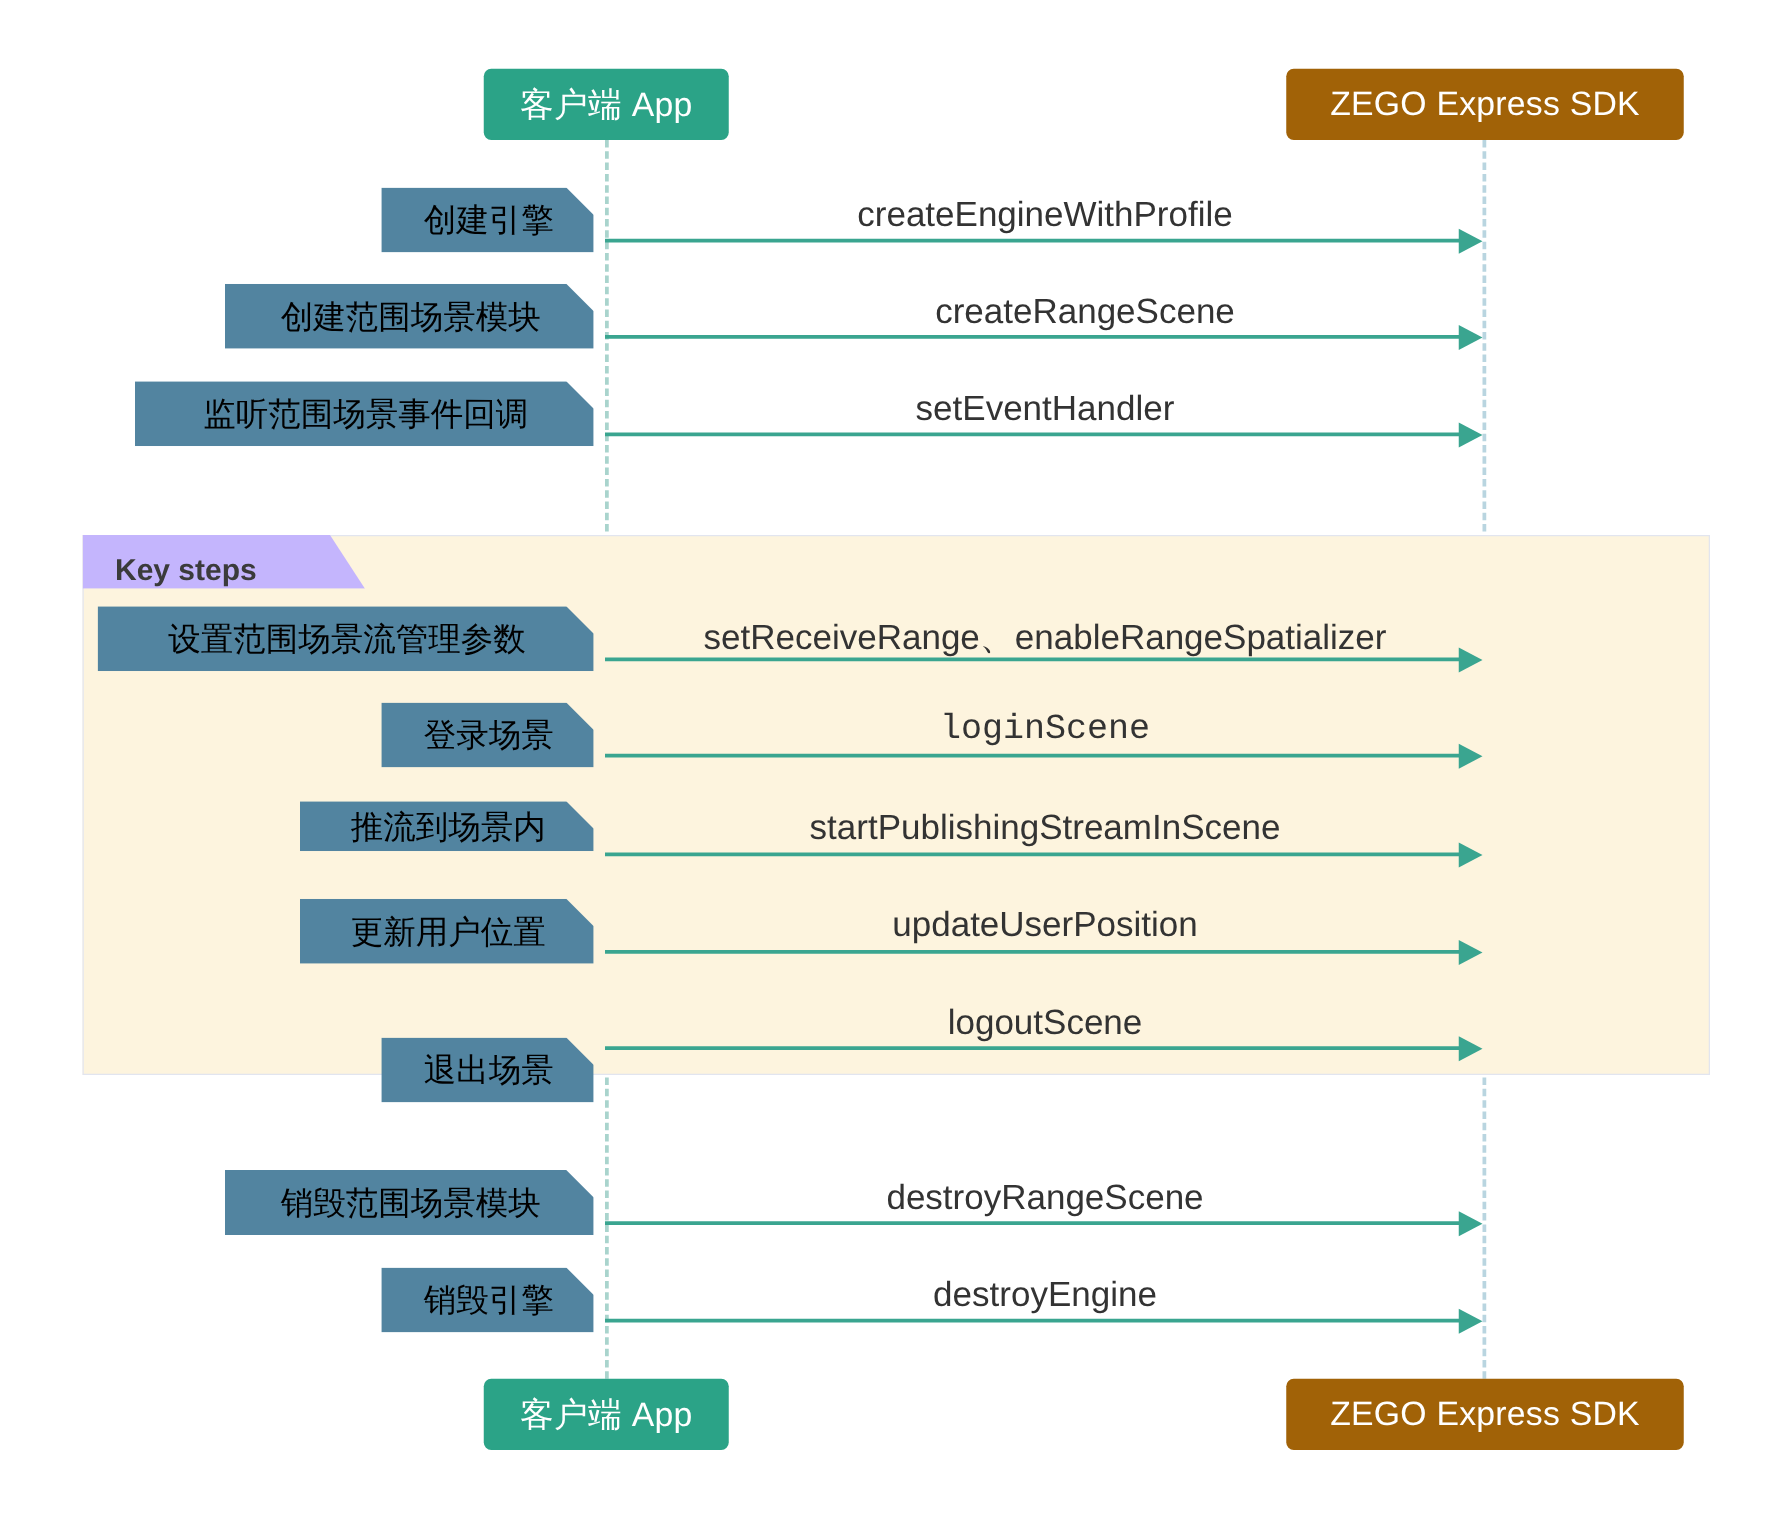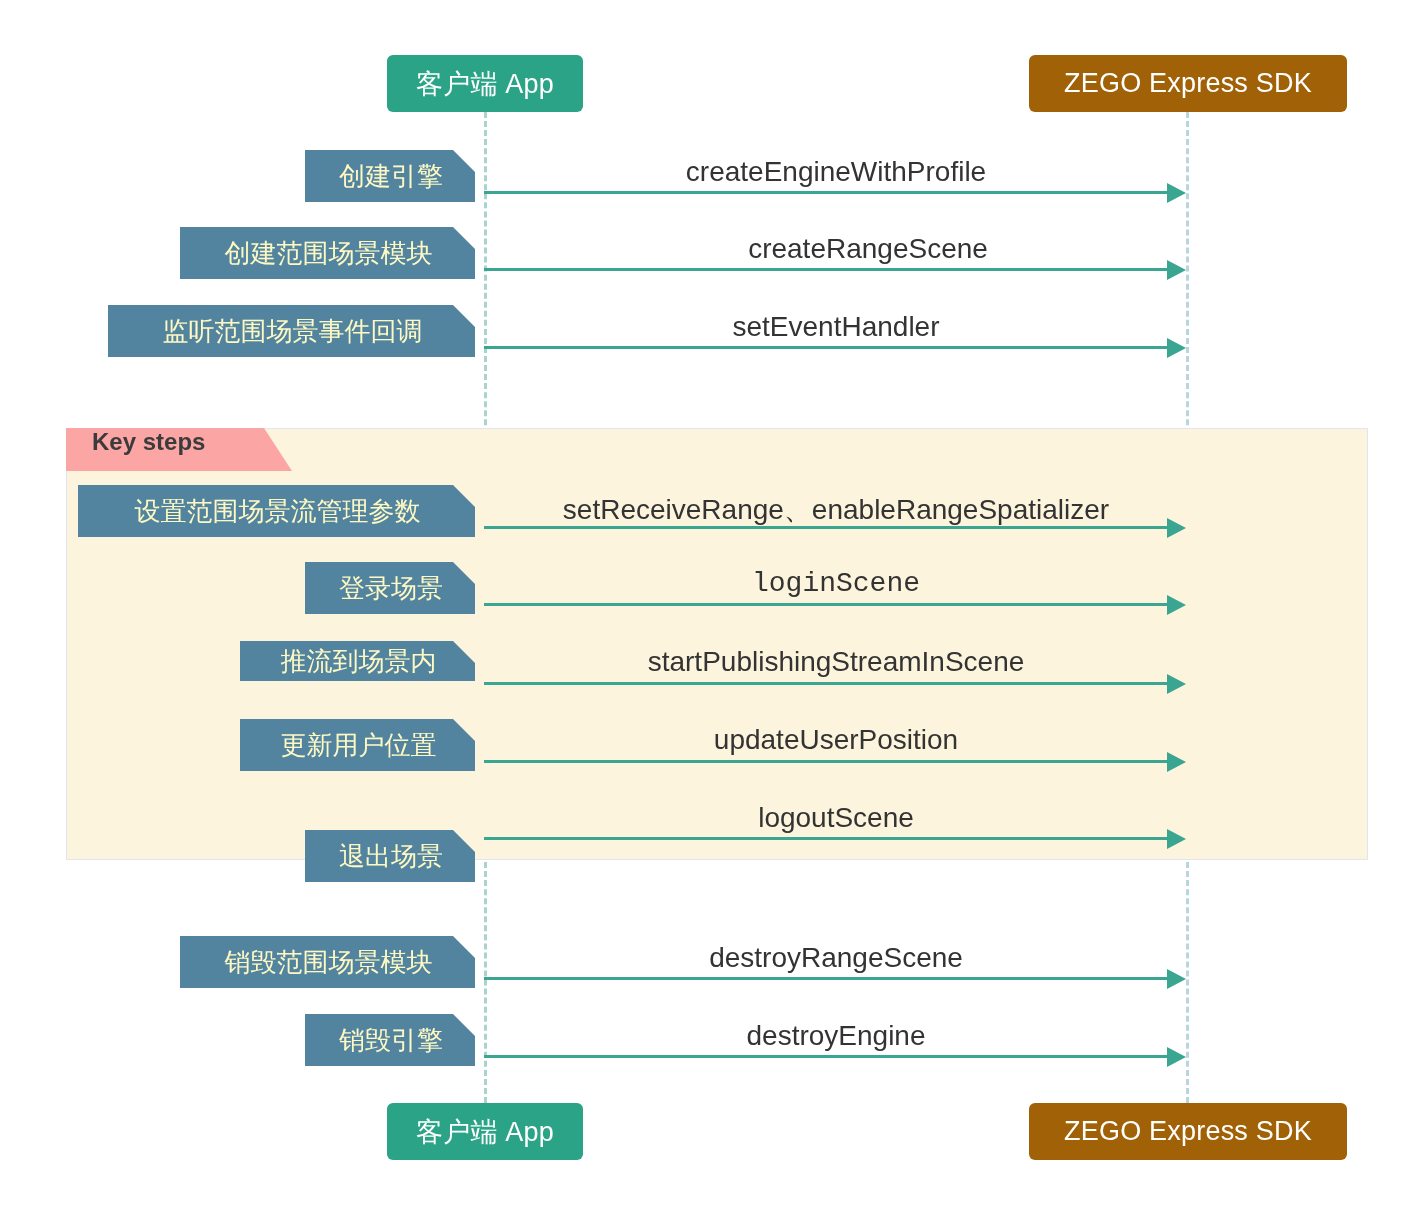--- a/index.html
+++ b/index.html
@@ -46,36 +46,36 @@
 
   
   .fragment {
     position: absolute;
     background: #fdf4de;
     border: 1px solid #e2e5ef;
     box-sizing: border-box;
   }
   .fragment-header {
     position: absolute;
-    background: #fca5a5;
+    background: #c4b5fd;
     color: #3b3b3b;
     font-size: 24px;
     font-weight: bold;
     display: flex;
-    align-items: flex-start;
+    align-items: flex-end;
     padding-left: 26px;
     box-sizing: border-box;
     clip-path: polygon(0 0, calc(100% - 28px) 0, 100% 100%, 0 100%);
   }
 
   
   .tag {
     position: absolute;
     background: #5284a0;
-    color: #fef9c3;
+    color: #000000;
     font-size: 26px;
     display: flex;
     align-items: center;
     justify-content: center;
     box-sizing: border-box;
     padding: 0 14px 0 16px;
     white-space: nowrap;
     clip-path: polygon(0 0, calc(100% - 22px) 0, 100% 22px, 100% 100%, 0 100%);
   }
 

